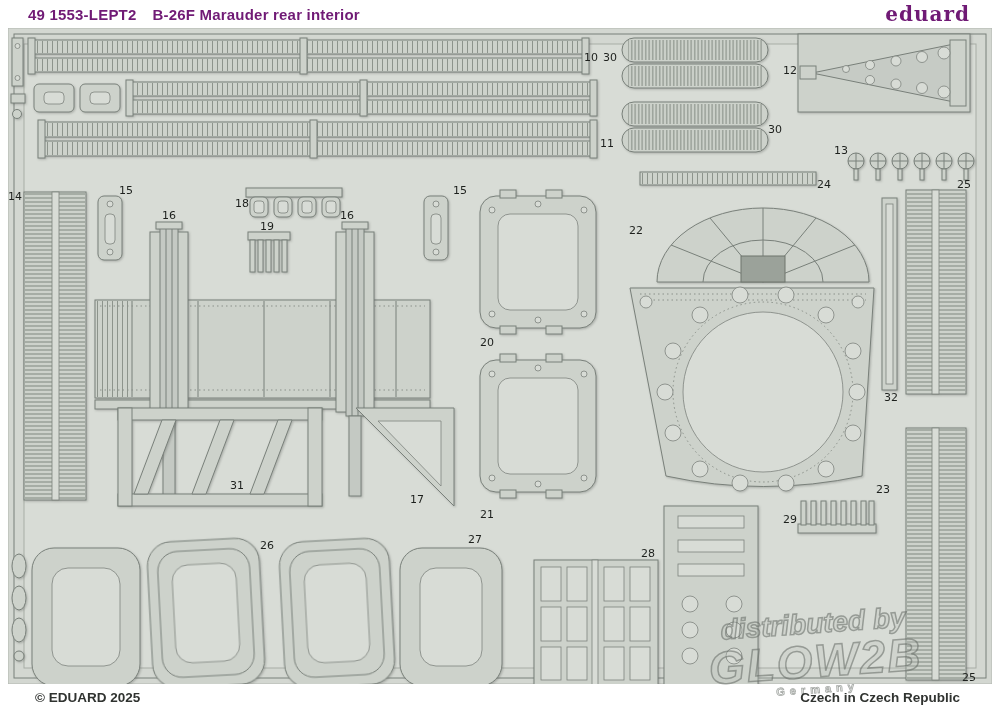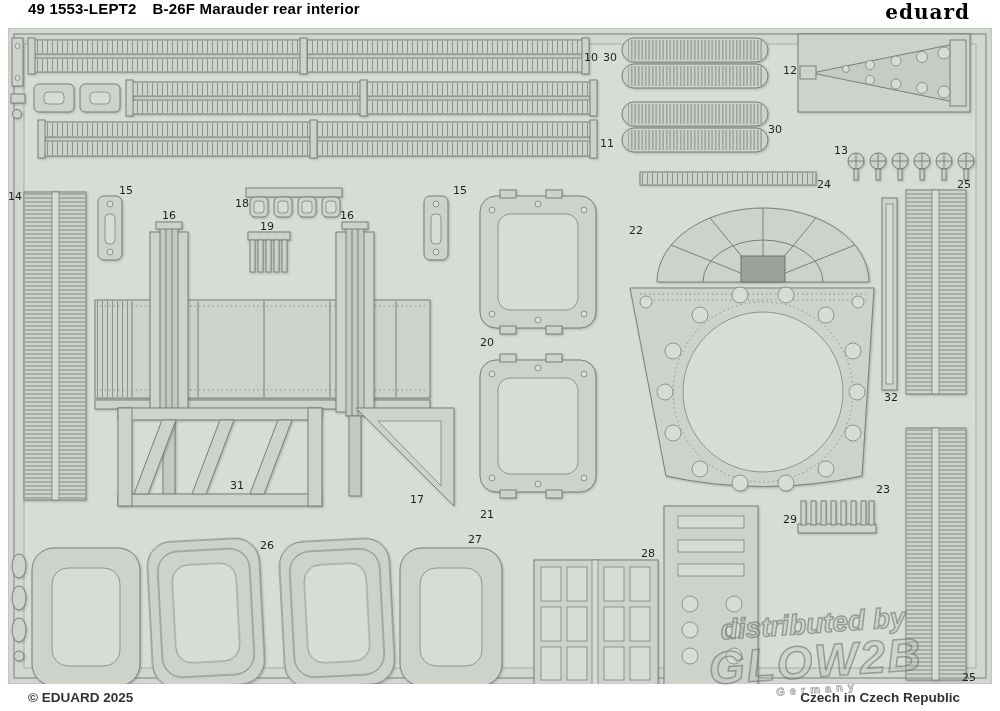--- a/index.html
+++ b/index.html
@@ -1,27 +1,27 @@
 <!DOCTYPE html>
 <html><head>
 <meta charset="utf-8">
 <style>
   html,body{margin:0;padding:0;background:#ffffff;}
   .page{position:relative;width:1000px;height:711px;background:#ffffff;overflow:hidden;
         font-family:"Liberation Sans",sans-serif;}
   .header{position:absolute;top:0;left:0;width:1000px;height:28px;display:flex;
-          justify-content:space-between;box-sizing:border-box;
-          padding:0 30px 0 28px;color:#000000;}
+          justify-content:space-between;align-items:center;box-sizing:border-box;
+          padding:0 30px 0 28px;color:#701a75;}
   .header .title{font-size:15px;font-weight:bold;letter-spacing:.2px;}
   .header .title .cat{margin-right:16px;}
   .header .brand{font-family:"DejaVu Serif",serif;font-size:20px;font-weight:bold;
           letter-spacing:1px;}
   .footer{position:absolute;bottom:0;left:0;width:1000px;height:27px;display:flex;
           justify-content:space-between;align-items:center;box-sizing:border-box;
-          padding:0 40px 0 28px;color:#303330;font-size:13.5px;font-weight:bold;}
+          padding:0 40px 0 35px;color:#303330;font-size:13.5px;font-weight:bold;}
   .sheet{position:absolute;left:8px;top:28px;}
   
   .pf{fill:#cdd2cb;stroke:#79807a;stroke-width:1;}
   .pf2{fill:#c4c9c3;stroke:#79807a;stroke-width:1;}
   .hole{fill:#d8dcd6;stroke:#7d837d;stroke-width:.8;}
   .ps{fill:none;stroke:#79807a;stroke-width:1;}
   .riv{fill:none;stroke:#8b918a;stroke-width:1;stroke-dasharray:1.5 3;}
   .part{filter:drop-shadow(1px 1.5px 1px rgba(70,75,70,.32));}
   .part-label{font:11px "DejaVu Sans",sans-serif;fill:#1d201d;text-anchor:middle;}
   

